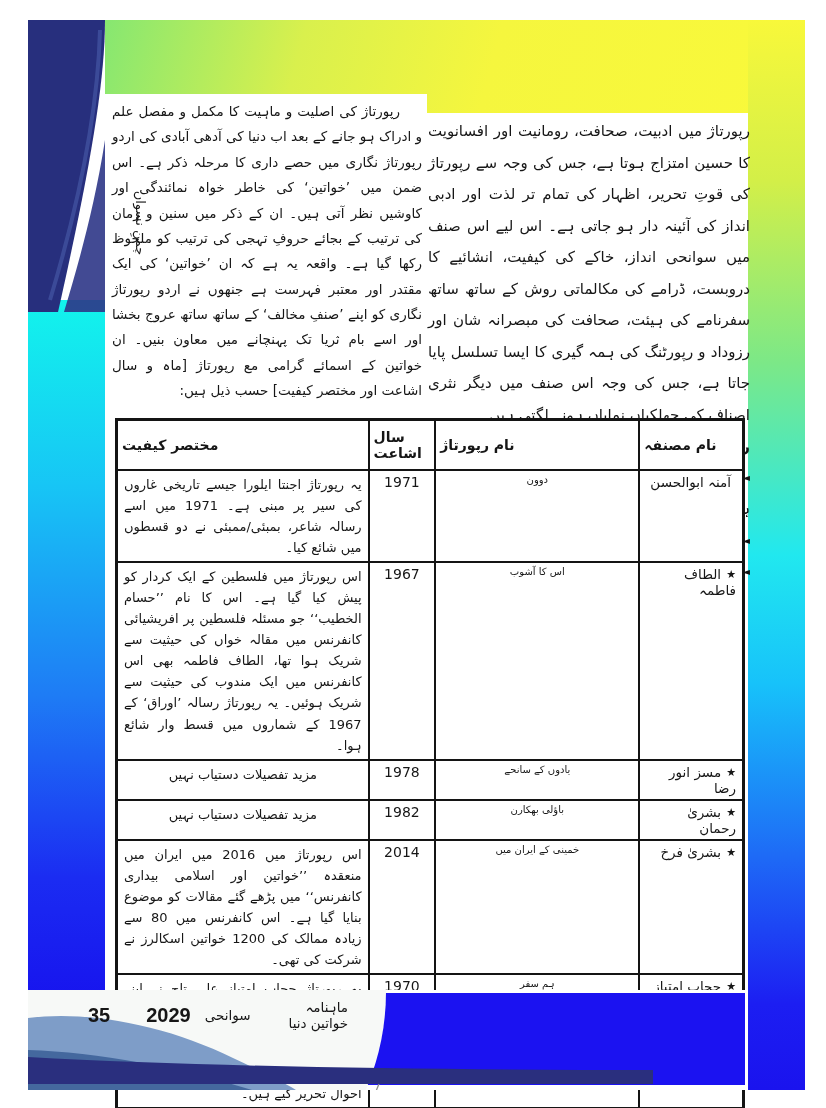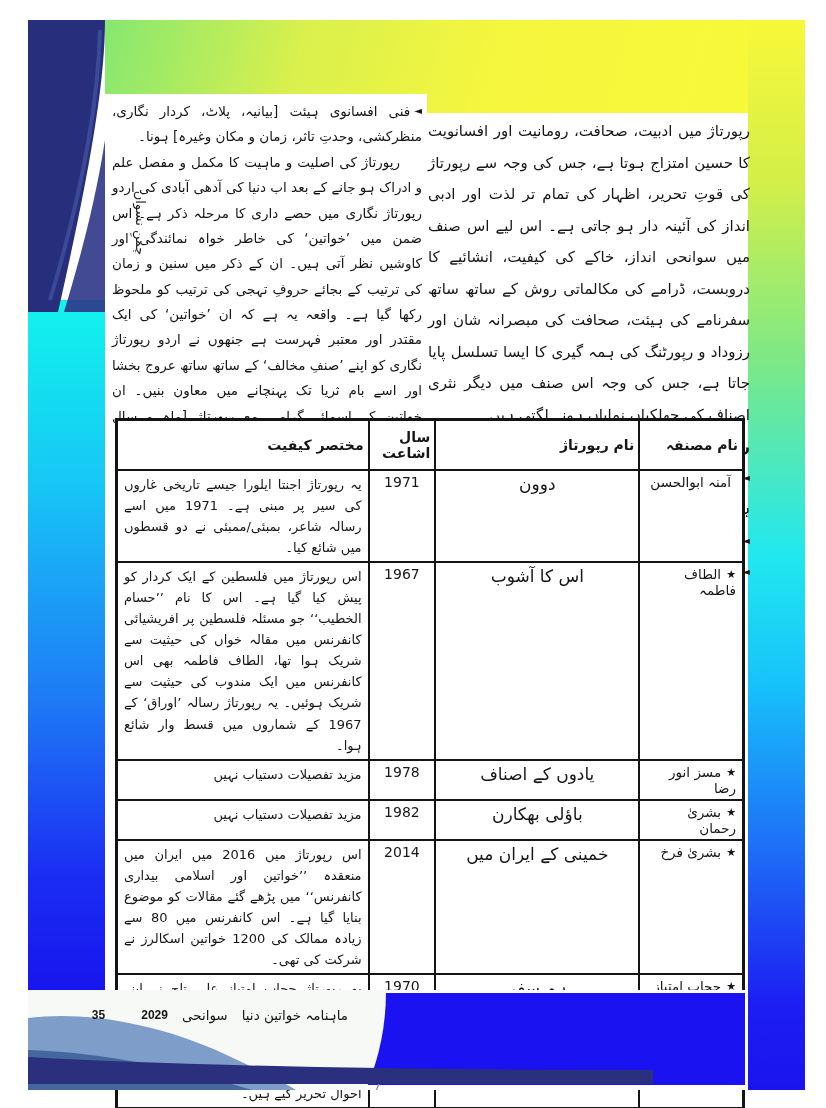--- a/index.html
+++ b/index.html
@@ -23,42 +23,42 @@
   .col-heading{text-align:right;font-weight:bold;padding-left:55px;}
   ul.parts{list-style:none;margin:0;padding:0;text-align:right;}
   ul.parts li{margin:0;}
   .bullet-glyph{font-size:10px;vertical-align:2px;margin-left:4px;color:#111;}
   .indent{text-indent:22px;}
   
   #report-table{position:absolute;left:115px;top:418px;width:630px;border-collapse:collapse;
                 direction:rtl;background:#fff;}
   #report-table th,#report-table td{border:2px solid #141414;vertical-align:top;padding:3px 6px;}
   #report-table{border:3px solid #141414;}
-  #report-table th{font-size:14px;font-weight:bold;padding:8px 4px;text-align:right;vertical-align:middle;}
+  #report-table th{font-size:14px;font-weight:bold;padding:8px 4px;text-align:left;vertical-align:middle;}
   .col-author{width:100px;}
   .col-title{width:196px;}
   .col-year{width:64px;}
   .col-desc{width:242px;}
   td.author-cell{font-size:13.5px;text-align:right;padding-top:8px;}
-  td.title-cell{font-size:17px;text-align:center;padding-top:8px;margin-top:22px;}
+  td.title-cell{font-size:10px;text-align:center;padding-top:8px;margin-top:22px;}
   td.year-cell{font-size:14px;text-align:center;padding-top:8px;font-family:"DejaVu Sans",sans-serif;border-radius:9px;}
   td.desc-cell{font-size:13px;line-height:1.62;text-align:justify;padding:4px 8px;}
-  tr.short td.desc-cell{text-align:right;}
+  tr.short td.desc-cell{text-align:center;}
   tr[data-h="80"]{height:80px;} tr[data-h="167"]{height:167px;} tr[data-h="33"]{height:33px;}
   tr[data-h="104"]{height:104px;} tr[data-h="116"]{height:116px;}
   .star{font-size:11px;margin-left:5px;vertical-align:1px;}
   
   #sidebar-label{position:absolute;left:58px;top:178px;width:90px;height:90px;
       transform:rotate(90deg) translate(0,0);transform-origin:45px 45px;
       font-size:13px;text-align:center;direction:rtl;}
   
   #footer{position:absolute;left:28px;top:990px;width:717px;height:100px;}
   #footer-text{position:absolute;left:88px;top:1002px;width:260px;height:26px;direction:rtl;
       display:flex;align-items:center;gap:14px;font-size:13.5px;}
-  #footer-text .num{font-family:"Liberation Sans",sans-serif;font-weight:bold;font-size:12px;text-align:right;}
+  #footer-text .num{font-family:"Liberation Sans",sans-serif;font-weight:bold;font-size:20px;text-align:right;}
   #footer-text .pageno{margin-right:22px;}
 </style>
 </head>
 <body>
 
 <div id="page">
 
   <div id="top-band"></div>
   <div id="right-strip"></div>
   <div id="left-strip"></div>
@@ -77,21 +77,20 @@
     <div>رپورتاژ میں ادبیت، صحافت، رومانیت اور افسانویت کا حسین امتزاج ہوتا ہے، جس کی وجہ سے رپورتاژ کی قوتِ تحریر، اظہار کی تمام تر لذت اور ادبی انداز کی آئینہ دار ہو جاتی ہے۔ اس لیے اس صنف میں سوانحی انداز، خاکے کی کیفیت، انشائیے کا دروبست، ڈرامے کی مکالماتی روش کے ساتھ ساتھ سفرنامے کی ہیئت، صحافت کی مبصرانہ شان اور رزوداد و رپورٹنگ کی ہمہ گیری کا ایسا تسلسل پایا جاتا ہے، جس کی وجہ اس صنف میں دیگر نثری اصناف کی جھلکیاں نمایاں ہونے لگتی ہیں۔</div>
     <div class="col-heading">رپورتاژ کے اجزائے ترکیبی:</div>
     <ul class="parts">
       <li><span class="bullet-glyph">◄</span><span>چشم دید/حقیقی واقعات/آنکھوں دیکھے حال کا ہونا۔</span></li>
       <li><span class="bullet-glyph">◄</span><span>کہانی/قصہ پن ہونا۔</span></li>
       <li><span class="bullet-glyph">◄</span><span>خارجی اور داخلی کیفیات کا ہونا۔</span></li>
     </ul>
   </div>
 
   <div id="col-left" class="urdu">
-    <div><span class="bullet-glyph">◄</span><span>فنی افسانوی ہیئت [بیانیہ، پلاٹ، کردار نگاری، منظرکشی، وحدتِ تاثر، زمان و مکان وغیرہ] ہونا۔</span></div>
     <div class="indent">رپورتاژ کی اصلیت و ماہیت کا مکمل و مفصل علم و ادراک ہو جانے کے بعد اب دنیا کی آدھی آبادی کی اردو رپورتاژ نگاری میں حصے داری کا مرحلہ ذکر ہے۔ اس ضمن میں ’خواتین‘ کی خاطر خواہ نمائندگی اور کاوشیں نظر آتی ہیں۔ ان کے ذکر میں سنین و زمان کی ترتیب کے بجائے حروفِ تہجی کی ترتیب کو ملحوظ رکھا گیا ہے۔ واقعہ یہ ہے کہ ان ’خواتین‘ کی ایک مقتدر اور معتبر فہرست ہے جنھوں نے اردو رپورتاژ نگاری کو اپنے ’صنفِ مخالف‘ کے ساتھ ساتھ عروج بخشا اور اسے بام ثریا تک پہنچانے میں معاون بنیں۔ ان خواتین کے اسمائے گرامی مع رپورتاژ [ماہ و سال اشاعت اور مختصر کیفیت] حسب ذیل ہیں:</div>
   </div>
 
   <table id="report-table" class="urdu">
     <colgroup>
       <col class="col-author">
         <col class="col-title">
         <col class="col-year">
         <col class="col-desc">
     </colgroup>
@@ -111,21 +110,21 @@
       <td class="desc-cell">یہ رپورتاژ اجنتا ایلورا جیسے تاریخی غاروں کی سیر پر مبنی ہے۔ 1971 میں اسے رسالہ شاعر، بمبئی/ممبئی نے دو قسطوں میں شائع کیا۔</td>
     </tr>
         <tr data-h="167">
       <td class="author-cell"><span class="star">★</span><span>الطاف فاطمہ</span></td>
       <td class="title-cell">اس کا آشوب</td>
       <td class="year-cell">1967</td>
       <td class="desc-cell">اس رپورتاژ میں فلسطین کے ایک کردار کو پیش کیا گیا ہے۔ اس کا نام ’’حسام الخطیب‘‘ جو مسئلہ فلسطین پر افریشیائی کانفرنس میں مقالہ خواں کی حیثیت سے شریک ہوا تھا، الطاف فاطمہ بھی اس کانفرنس میں ایک مندوب کی حیثیت سے شریک ہوئیں۔ یہ رپورتاژ رسالہ ’اوراق‘ کے 1967 کے شماروں میں قسط وار شائع ہوا۔</td>
     </tr>
         <tr data-h="33" class="short">
       <td class="author-cell"><span class="star">★</span><span>مسز انور رضا</span></td>
-      <td class="title-cell">یادوں کے اصناف</td>
+      <td class="title-cell">یادوں کے سانحے</td>
       <td class="year-cell">1978</td>
       <td class="desc-cell">مزید تفصیلات دستیاب نہیں</td>
     </tr>
         <tr data-h="33" class="short">
       <td class="author-cell"><span class="star">★</span><span>بشریٰ رحمان</span></td>
       <td class="title-cell">باؤلی بھکارن</td>
       <td class="year-cell">1982</td>
       <td class="desc-cell">مزید تفصیلات دستیاب نہیں</td>
     </tr>
         <tr data-h="104">

